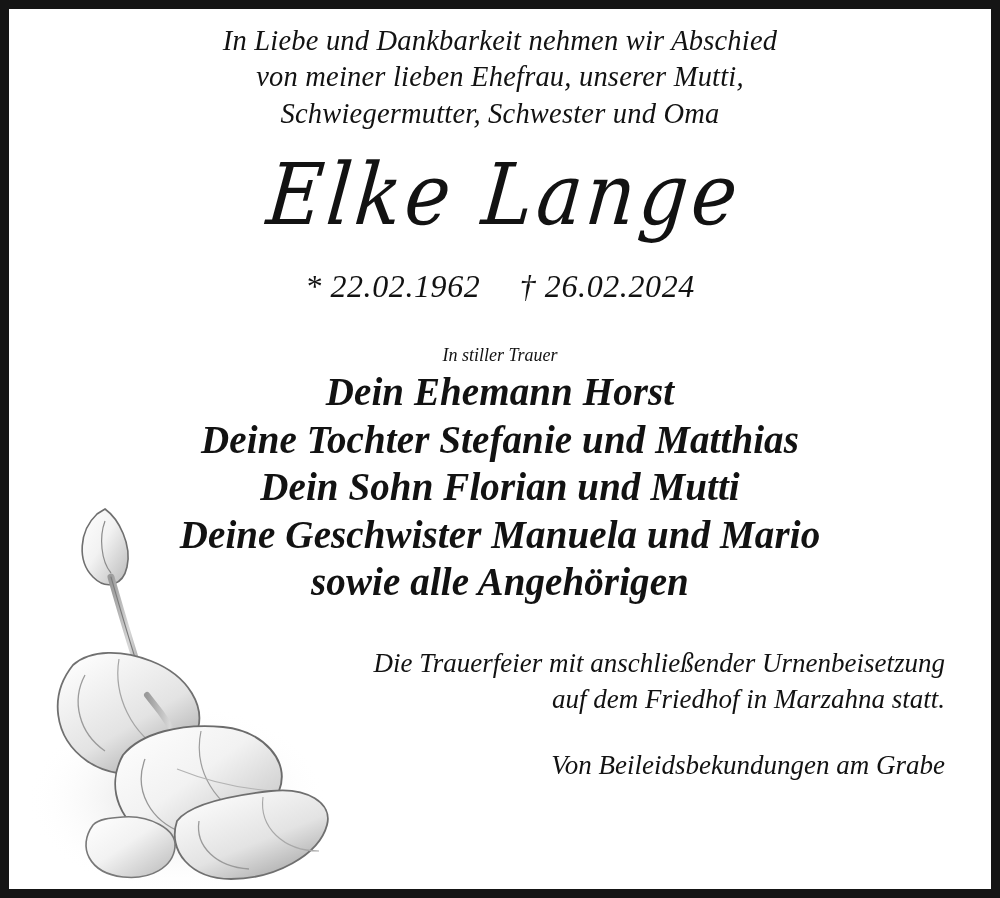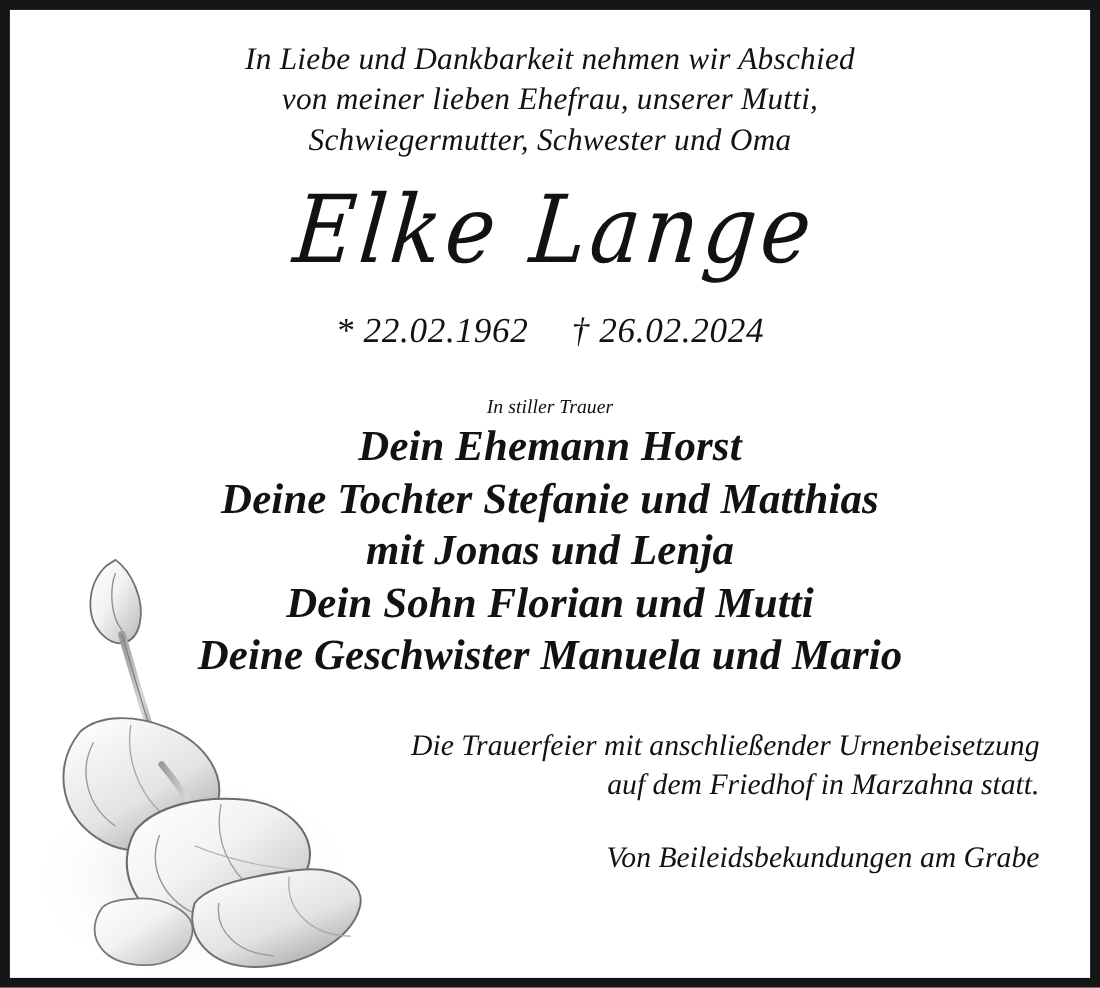--- a/index.html
+++ b/index.html
@@ -21,21 +21,21 @@
     box-sizing: border-box;
     border: 9px solid #151515;
     background: #ffffff;
     overflow: hidden;
   }
   .inner {
     position: relative;
     width: 100%;
     height: 100%;
     box-sizing: border-box;
-    padding: 28px 40px 20px 40px;
+    padding: 14px 40px 20px 40px;
   }
 
   
   .flower-art {
     position: absolute;
     left: 18px;
     bottom: 0px;
     width: 360px;
     height: 420px;
     pointer-events: none;
@@ -186,23 +186,23 @@
         <span class="sep"></span>
         <span>†</span>
         <span>26.02.2024</span>
       </div>
 
       <div class="mourners-lead">In stiller Trauer</div>
 
       <div class="mourners">
         <div>Dein Ehemann Horst</div>
         <div>Deine Tochter Stefanie und Matthias</div>
-        <div>mit Jonas und Lenja</div>
         <div>Dein Sohn Florian und Mutti</div>
         <div>Deine Geschwister Manuela und Mario</div>
+        <div>sowie alle Angehörigen</div>
       </div>
 
       <div class="ceremony">
         <div>Die Trauerfeier mit anschließender Urnenbeisetzung</div>
         <div>auf dem Friedhof in Marzahna statt.</div>
       </div>
 
       <div class="closing">
         <div>Von Beileidsbekundungen am Grabe</div>
       </div>

